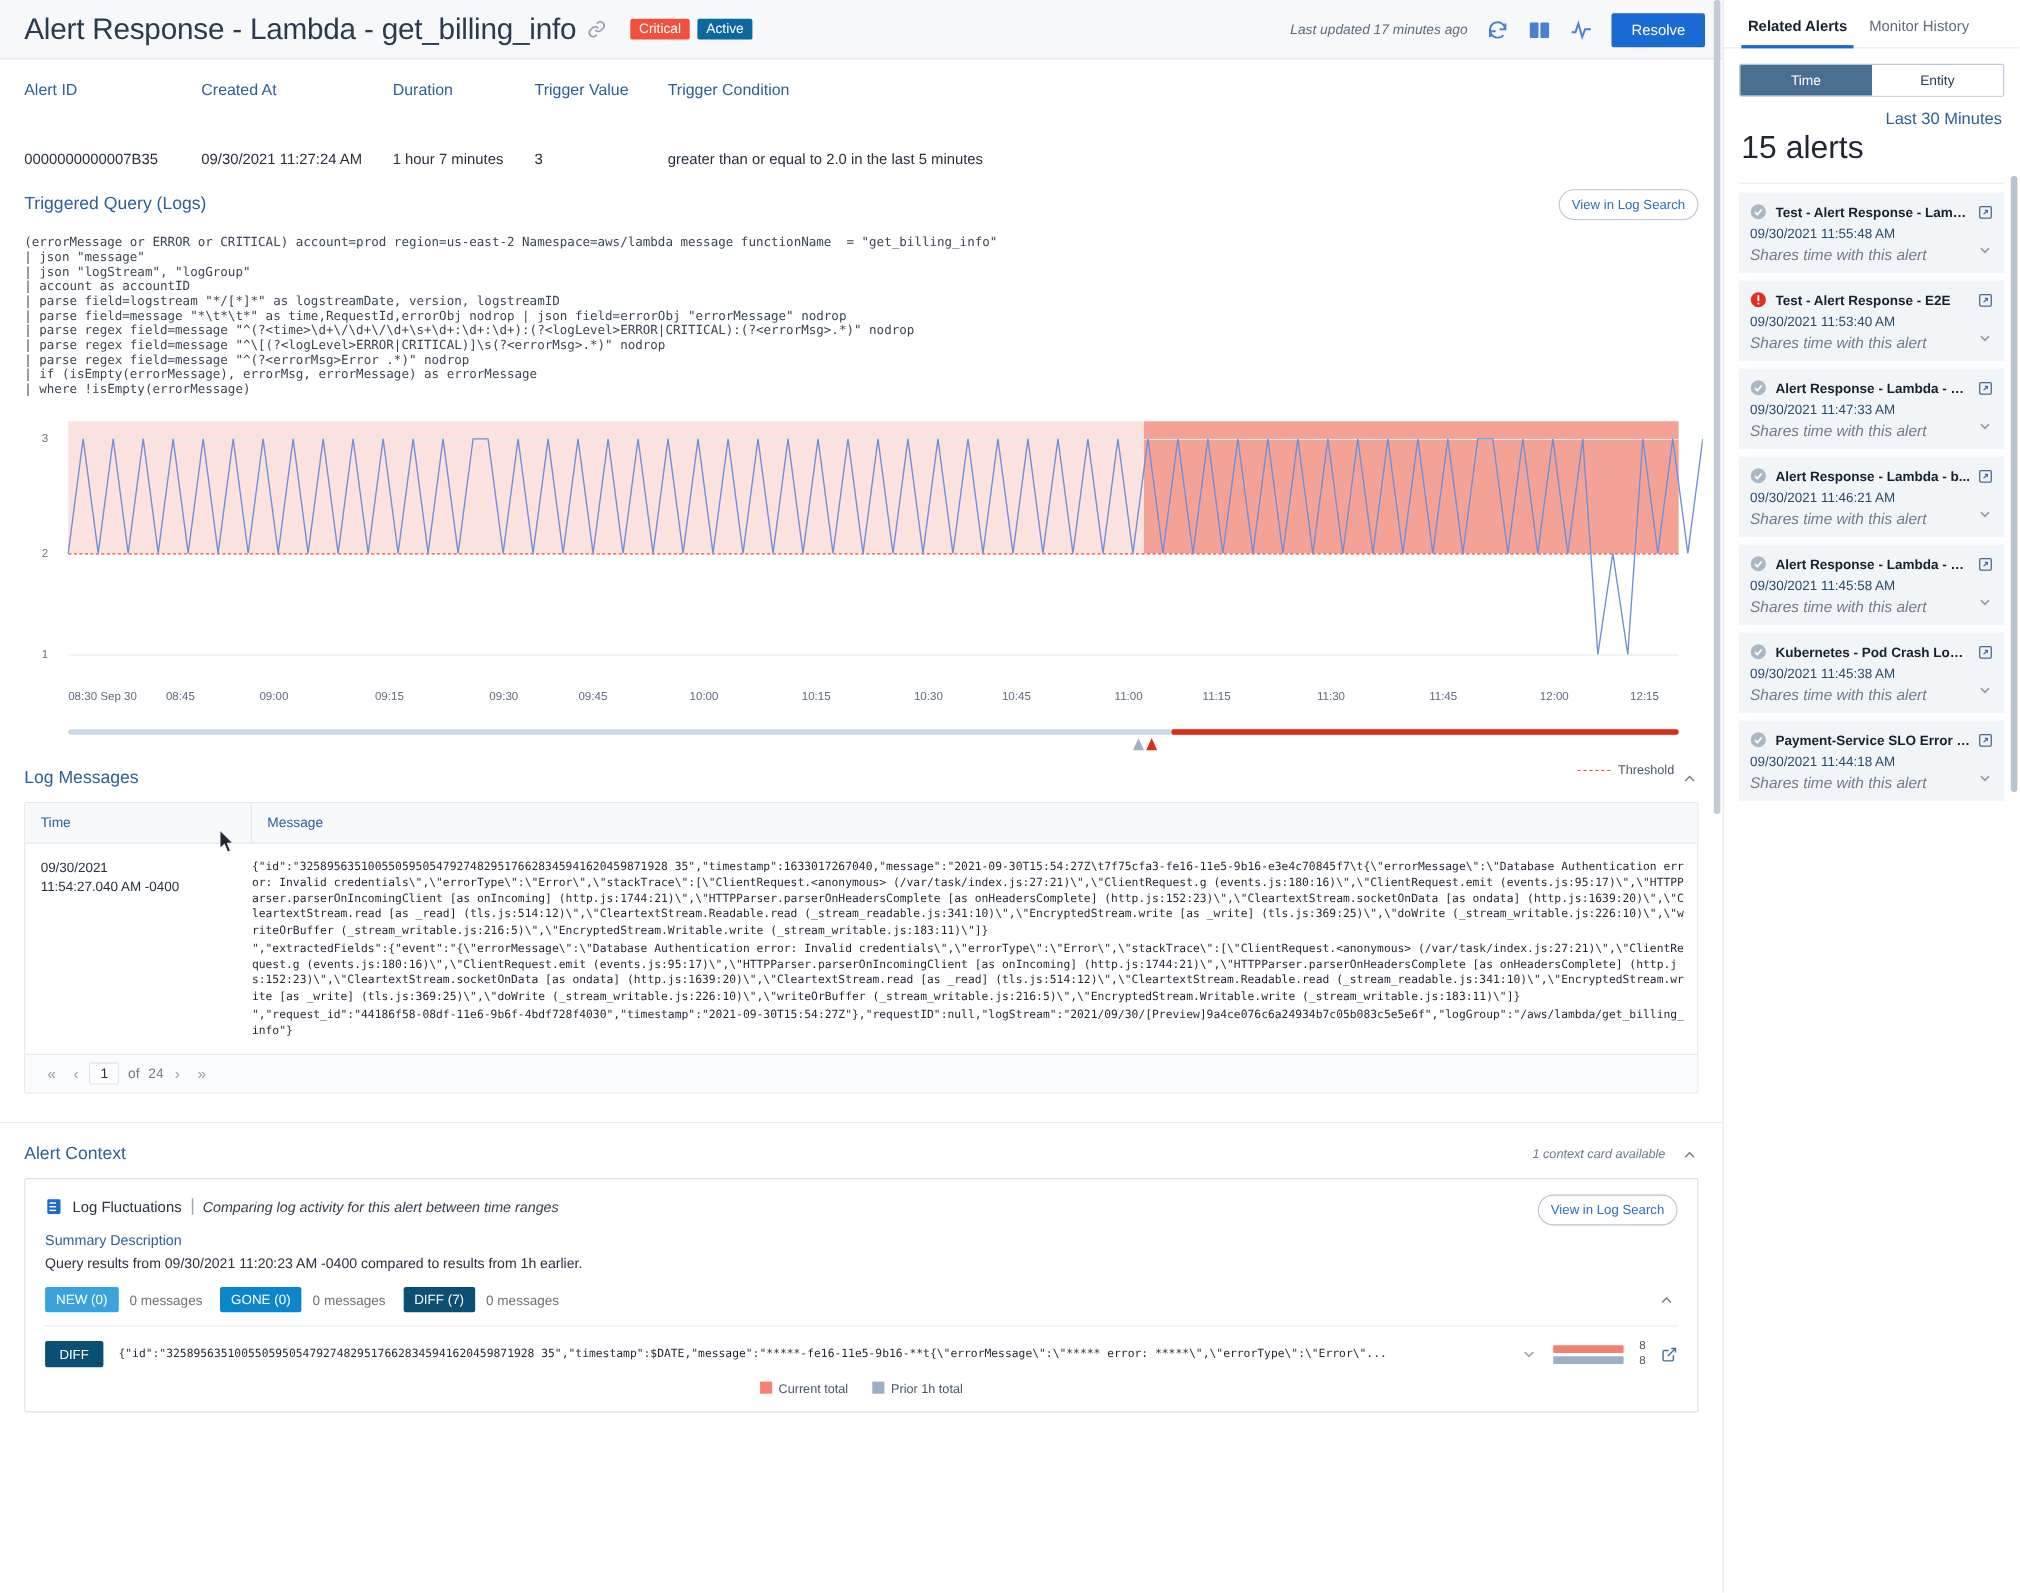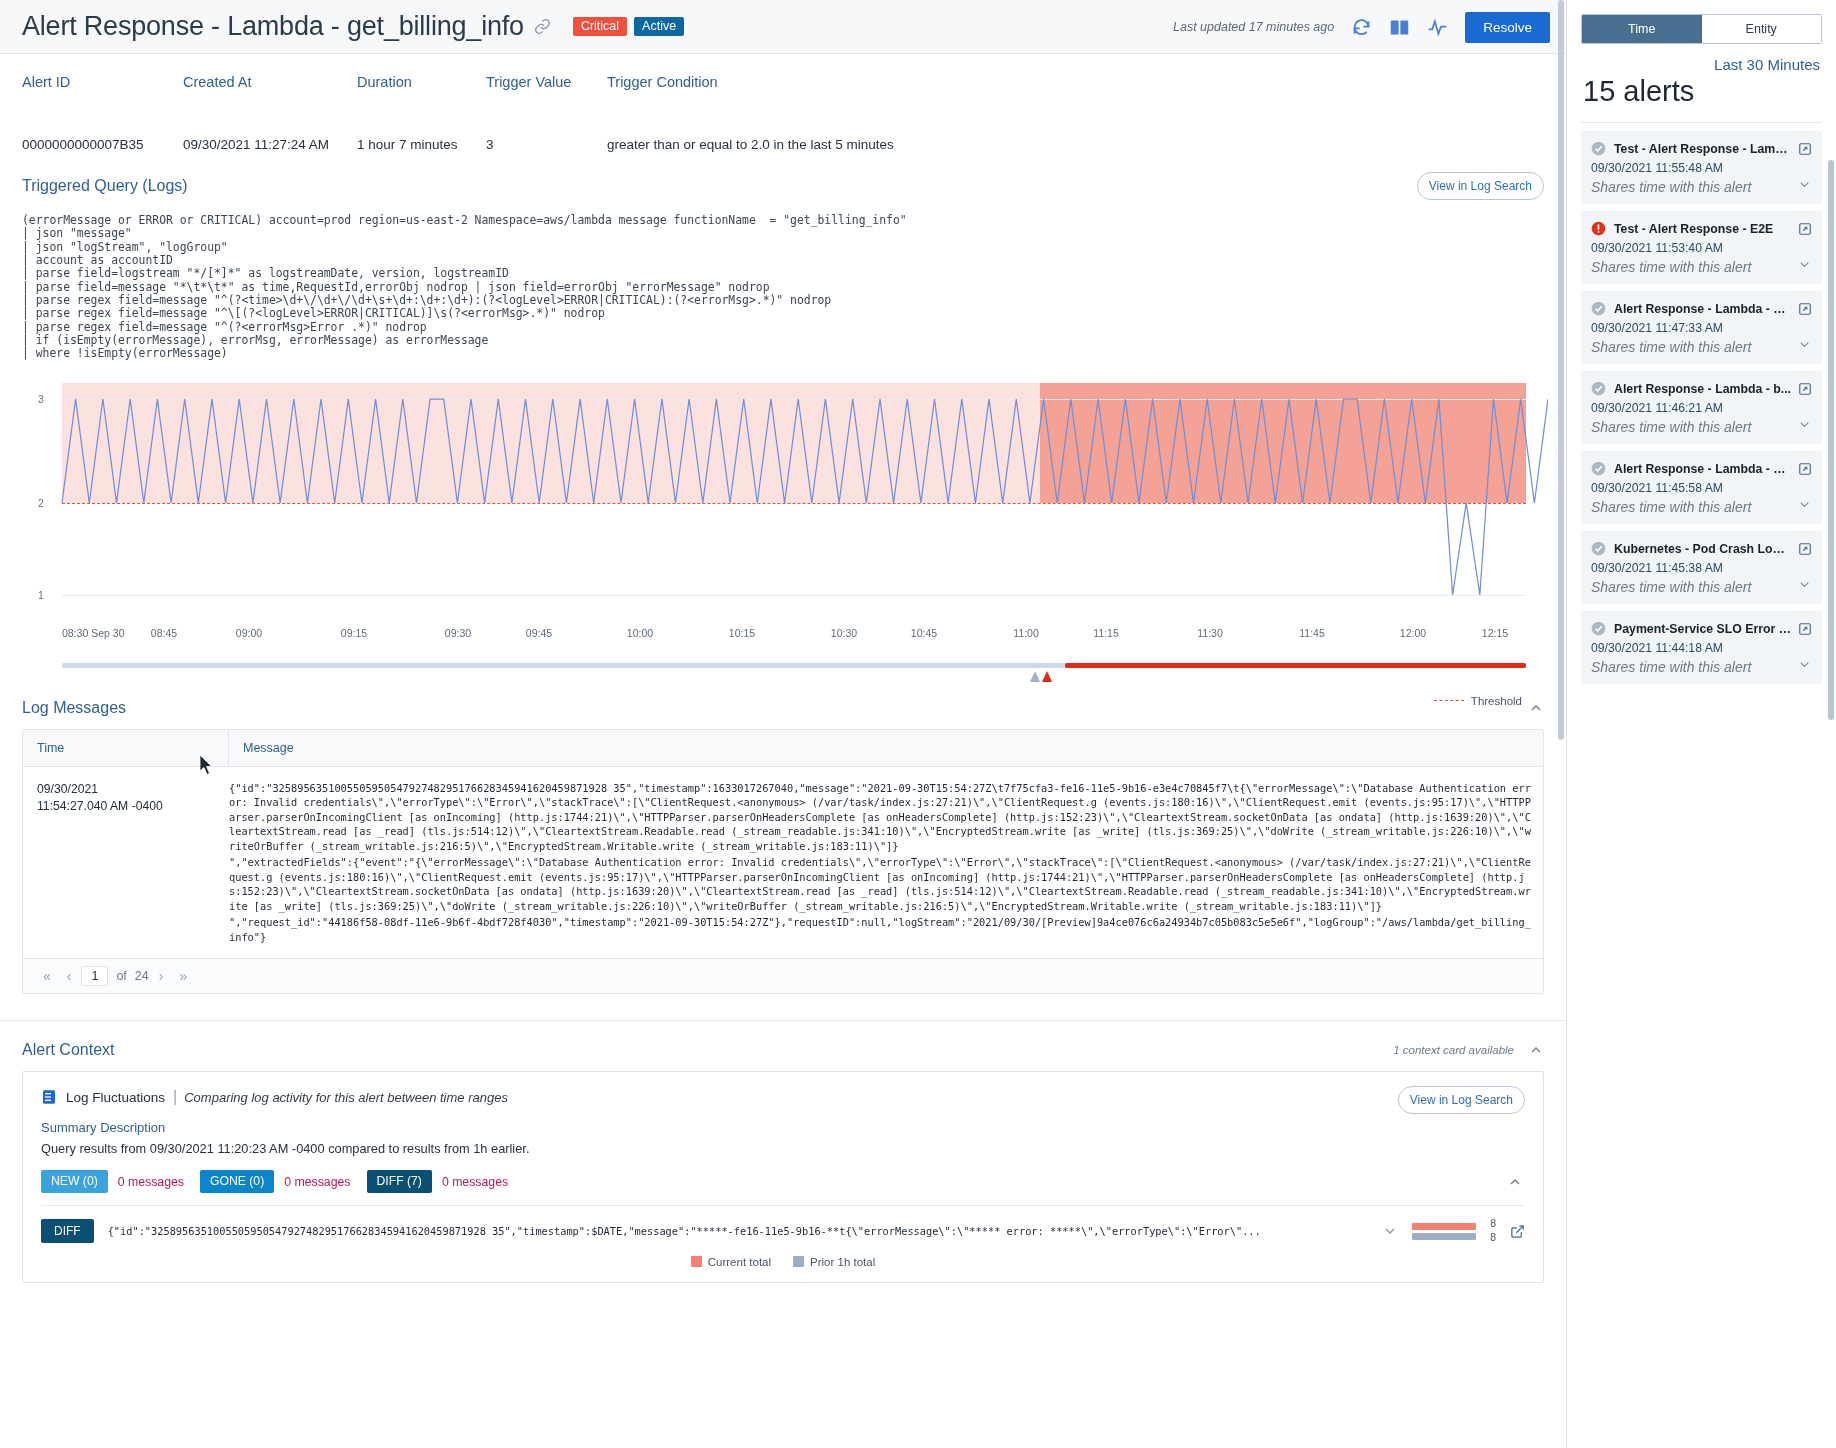--- a/index.html
+++ b/index.html
@@ -142,21 +142,21 @@
   .ctx-title { font-size: 13.5px; color:#26313d; }
   .ctx-sub { font-size: 13px; color:#333c47; font-style: italic; margin-left: 7px; }
   .ctx-viewbtn { position:absolute; right: 18px; top: 14px; }
   .ctx-sumlabel { font-size: 13px; color:#2e5f94; margin-top: 14px; }
   .ctx-sumtext { font-size: 12.8px; color:#26313d; margin-top: 6px; }
   .chips { display:flex; align-items:center; gap: 10px; margin-top: 14px; position:relative; }
   .chip { color:#fff; font-size: 12.2px; padding: 4px 10px 5px; border-radius:2px; }
   .chip.new { background:#3aa3dd; }
   .chip.gone { background:#0b86cc; }
   .chip.diff { background:#0b4f72; }
-  .chip-txt { font-size: 12.3px; color:#be185d; margin-right: 6px; }
+  .chip-txt { font-size: 12.3px; color:#737373; margin-right: 6px; }
   .chips .chev { position:absolute; right: 2px; }
   .diff-row {
     display:flex; align-items:center; margin-top: 12px;
     border-top:1px solid #e8ebee; padding-top: 12px; gap: 14px;
   }
   .diff-tag { background:#0b4f72; color:#fff; font-size: 12px; padding: 5px 13px; border-radius:2px; }
   .diff-text {
     flex:1; font-family:"DejaVu Sans Mono", monospace; font-size: 10.3px; color:#1f2733;
     white-space: nowrap; overflow: hidden; text-overflow: ellipsis;
   }
@@ -470,20 +470,24 @@
     </div>
 
     <div class="main-scroll"></div>
 
     <svg class="cursor-arrow" width="16" height="22" viewBox="0 0 16 22">
       <polygon points="0,0 0,16 4,12.5 7,19.5 9.5,18.3 6.6,11.6 11.5,11.4" fill="#1f2733" stroke="#fff" stroke-width="0.8"></polygon>
     </svg>
   </div>
 
   <div class="side-col">
+    <div class="side-tabs">
+      <div class="side-tab active">Related Alerts</div>
+      <div class="side-tab">Monitor History</div>
+    </div>
 
     <div class="seg-wrap">
       <div class="seg active">Time</div>
       <div class="seg">Entity</div>
     </div>
 
     <div class="side-range">Last 30 Minutes</div>
     <div class="side-count">15 alerts</div>
     <div class="side-div"></div>
 

